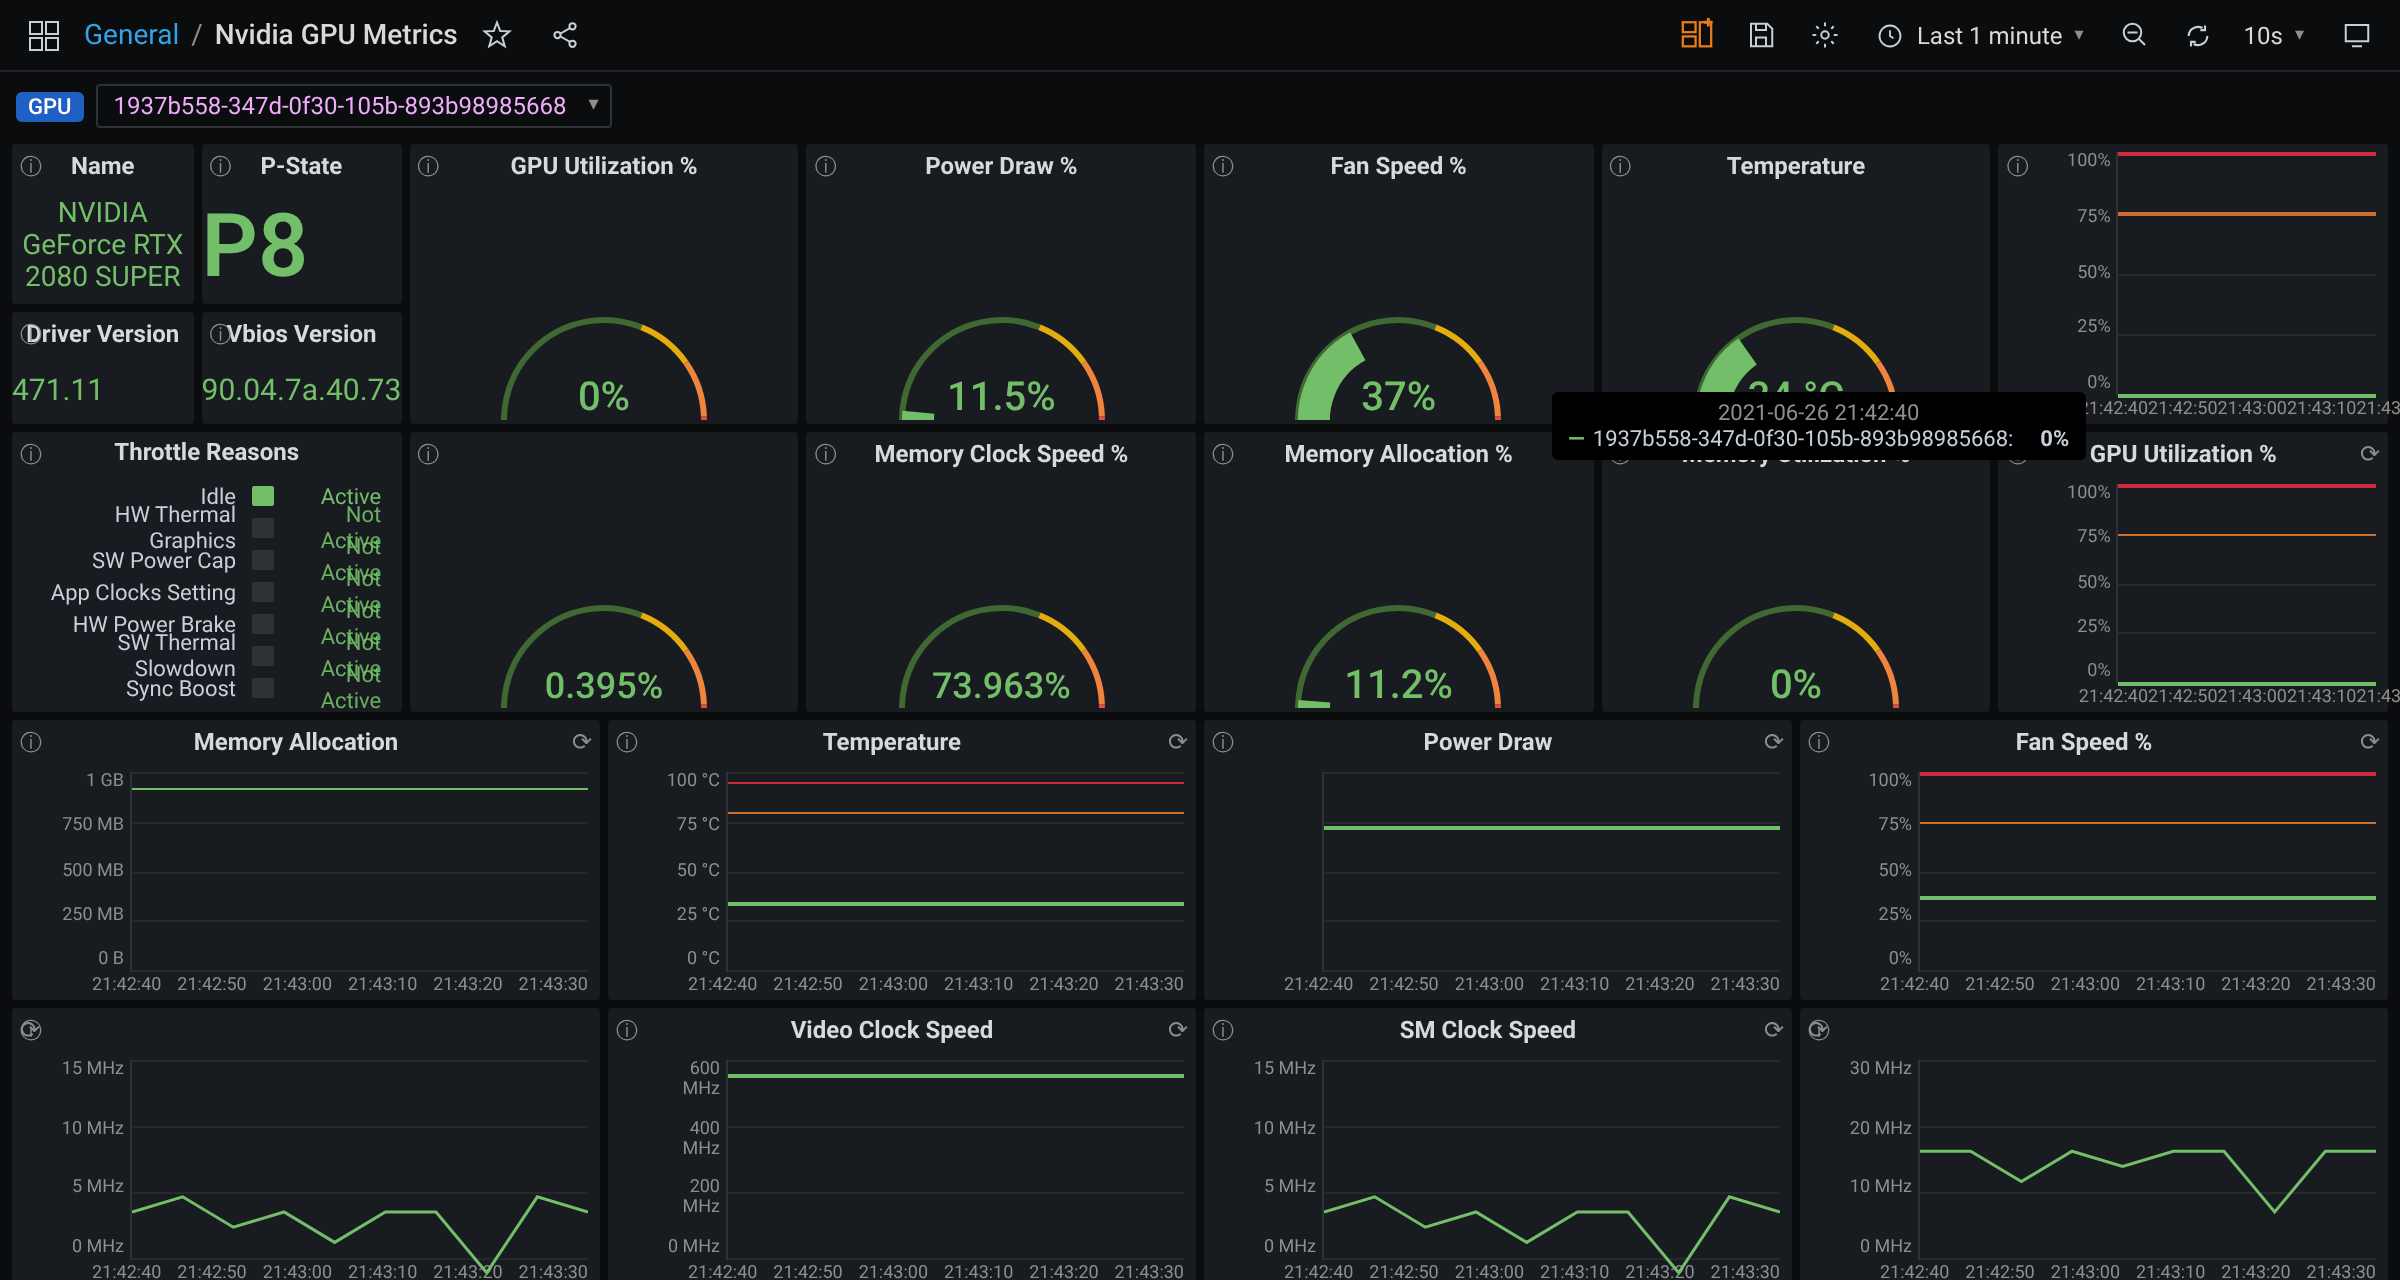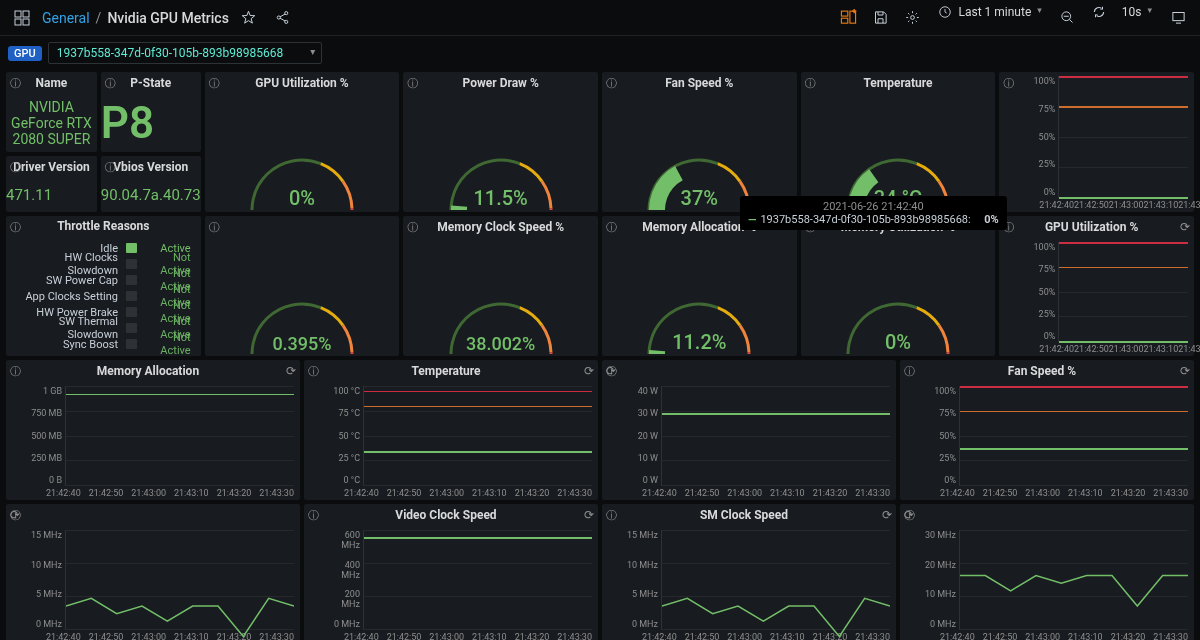--- a/index.html
+++ b/index.html
@@ -1,27 +1,27 @@
 <!DOCTYPE html>
 <html><head>
 <meta charset="utf-8">
 <style>
 *{margin:0;padding:0;box-sizing:border-box;font-family:Roboto,Arial,sans-serif}
 body{background:#0b0c0e;color:#d8d9da;font-size:12px;width:1200px;height:640px;overflow:hidden}
 .header{display:flex;align-items:center;height:36px;padding:0 8px;border-bottom:1px solid #202226}
 .header-left{display:flex;align-items:center;gap:6px}
 .header-right{display:flex;align-items:center;gap:4px;margin-left:auto}
 .icon-btn{display:inline-flex;align-items:center;justify-content:center;width:28px;height:26px;border-radius:2px;cursor:pointer;color:#c7d0d9}
-.hdr-btn{display:inline-flex;align-items:flex-start;gap:6px;height:26px;padding:0 8px;border-radius:2px;cursor:pointer;white-space:nowrap}
+.hdr-btn{display:inline-flex;align-items:center;gap:6px;height:26px;padding:0 8px;border-radius:2px;cursor:pointer;white-space:nowrap}
 .breadcrumb{font-size:14px;color:#d8d9da;display:flex;align-items:center;gap:6px}
 .breadcrumb a{color:#33a2e5;text-decoration:none}
 .breadcrumb .sep{color:#8e8e8e}
 .varbar{display:flex;align-items:center;gap:6px;padding:6px 8px}
 .tag{background:#1f60c4;color:#fff;padding:1px 6px;border-radius:3px;font-size:11px;font-weight:500}
-.select{background:#0b0c0e;border:1px solid #2c3235;padding:3px 38px 3px 8px;border-radius:2px;position:relative;cursor:pointer;color:#5eead4;font-size:12px}
+.select{background:#0b0c0e;border:1px solid #2c3235;padding:3px 22px 3px 8px;border-radius:2px;position:relative;cursor:pointer;color:#f0abfc;font-size:12px}
 .select::after{content:"▾";position:absolute;right:6px;top:3px;color:#8e8e8e;font-size:10px}
 .grid{padding:2px 6px;display:grid;gap:4px}
 .panel{background:#181b1f;border-radius:2px;position:relative;display:flex;flex-direction:column}
 .panel-header{display:flex;align-items:center;height:22px;padding:0 4px}
 .panel-title{flex:1;text-align:center;font-size:12px;color:#d8d9da;font-weight:700}
 .panel-body{flex:1;display:flex;align-items:center;position:relative}
 .info-icon{position:absolute;top:4px;left:4px;color:#8e8e8e;font-size:11px;cursor:pointer}
 .refresh-icon{color:#8e8e8e;cursor:pointer;font-size:12px}
 .stat-big{color:#73bf69;font-size:22px;text-align:center;font-weight:400}
 .stat-huge{color:#73bf69;font-size:44px;font-weight:600;text-align:center}
@@ -301,21 +301,21 @@
     <div class="panel-body">
         <div class="throttle" id="throttle-body">
           <div class="throttle-row">
        <div class="name">Idle</div>
        <div class="bar">
               <div class="fill" style="width:100%"></div>
             </div>
        <div class="status active">Active</div>
      </div>
           <div class="throttle-row">
-       <div class="name">HW Clocks Slowdown</div>
+       <div class="name">HW Thermal Graphics</div>
        <div class="bar">
               <div class="fill" style="width:0%"></div>
             </div>
        <div class="status notactive">Not Active</div>
      </div>
           <div class="throttle-row">
        <div class="name">SW Power Cap</div>
        <div class="bar">
               <div class="fill" style="width:0%"></div>
             </div>
@@ -377,21 +377,21 @@
     <div class="panel-body">
         <div class="gauge-wrap">
           <div class="gauge" id="g-memclk">
             <svg width="120" height="62" viewBox="0 0 120 62">
               <path d="M13.015368960704578 79.10100716628344 A50 50 0 0 1 78.7303296707956 15.640807271660627" stroke="#3f6833" stroke-width="3" fill="none" stroke-linecap="butt"></path>
               <path d="M78.7303296707956 15.640807271660627 A50 50 0 0 1 100.9576022144496 33.321178182447696" stroke="#e5ac0e" stroke-width="3" fill="none" stroke-linecap="butt"></path>
               <path d="M100.9576022144496 33.321178182447696 A50 50 0 0 1 109.96954135095478 60.25502516487495" stroke="#ef843c" stroke-width="3" fill="none" stroke-linecap="butt"></path>
               <path d="M109.96954135095478 60.25502516487495 A50 50 0 0 1 106.98463103929542 79.10100716628344" stroke="#e24d42" stroke-width="3" fill="none" stroke-linecap="butt"></path>
               <path d="M20.53290992699185 76.36484601967808 A42 42 0 0 1 20.36472302424027 75.89405696889179" stroke="#73bf69" stroke-width="16" fill="none" stroke-linecap="butt"></path>
             </svg>
-            <div class="gauge-val sm">38.002%</div>
+            <div class="gauge-val sm">73.963%</div>
           </div>
         </div>
       </div>
   </div>
   <div class="panel" style="grid-column:7/9;grid-row:3/5">
     <span class="info-icon">ⓘ</span>
     <div class="panel-header">
         <div class="panel-title">Memory Allocation %</div>
       </div>
     <div class="panel-body">
@@ -531,32 +531,26 @@
             <span>21:43:10</span>
             <span>21:43:20</span>
             <span>21:43:30</span>
           </div>
         </div>
       </div>
     </div>
   <div class="panel" style="grid-column:7/10;grid-row:5/7">
       <span class="info-icon">ⓘ</span>
       <div class="panel-header">
+        <div class="panel-title">Power Draw</div>
         <span class="refresh-icon">⟳</span>
       </div>
       <div class="panel-body">
         <div class="chart" id="c-power">
           <div class="chart-plot">
-            <div class="chart-ylabels">
-              <span>40 W</span>
-              <span>30 W</span>
-              <span>20 W</span>
-              <span>10 W</span>
-              <span>0 W</span>
-            </div>
             <div class="gridline" style="top:0%"></div>
             <div class="gridline" style="top:25%"></div>
             <div class="gridline" style="top:50%"></div>
             <div class="gridline" style="top:75%"></div>
             <div class="gridline" style="top:100%"></div>
             <div class="series-line" style="top:27.500000000000004%;background:#73bf69"></div>
           </div>
           <div class="chart-xlabels">
             <span>21:42:40</span>
             <span>21:42:50</span>
@@ -732,16 +726,16 @@
             <span>21:43:00</span>
             <span>21:43:10</span>
             <span>21:43:20</span>
             <span>21:43:30</span>
           </div>
         </div>
       </div>
     </div>
 </div>
 
-<div class="tooltip" style="top:196px;left:740px">
+<div class="tooltip" style="top:196px;left:776px">
   <div style="text-align:center;color:#8e8e8e">2021-06-26 21:42:40</div>
   <div class="tooltip-legend"><span class="dash">—</span><span>1937b558-347d-0f30-105b-893b98985668:</span>&nbsp;&nbsp;<b>0%</b></div>
 </div>
 
 </body></html>

